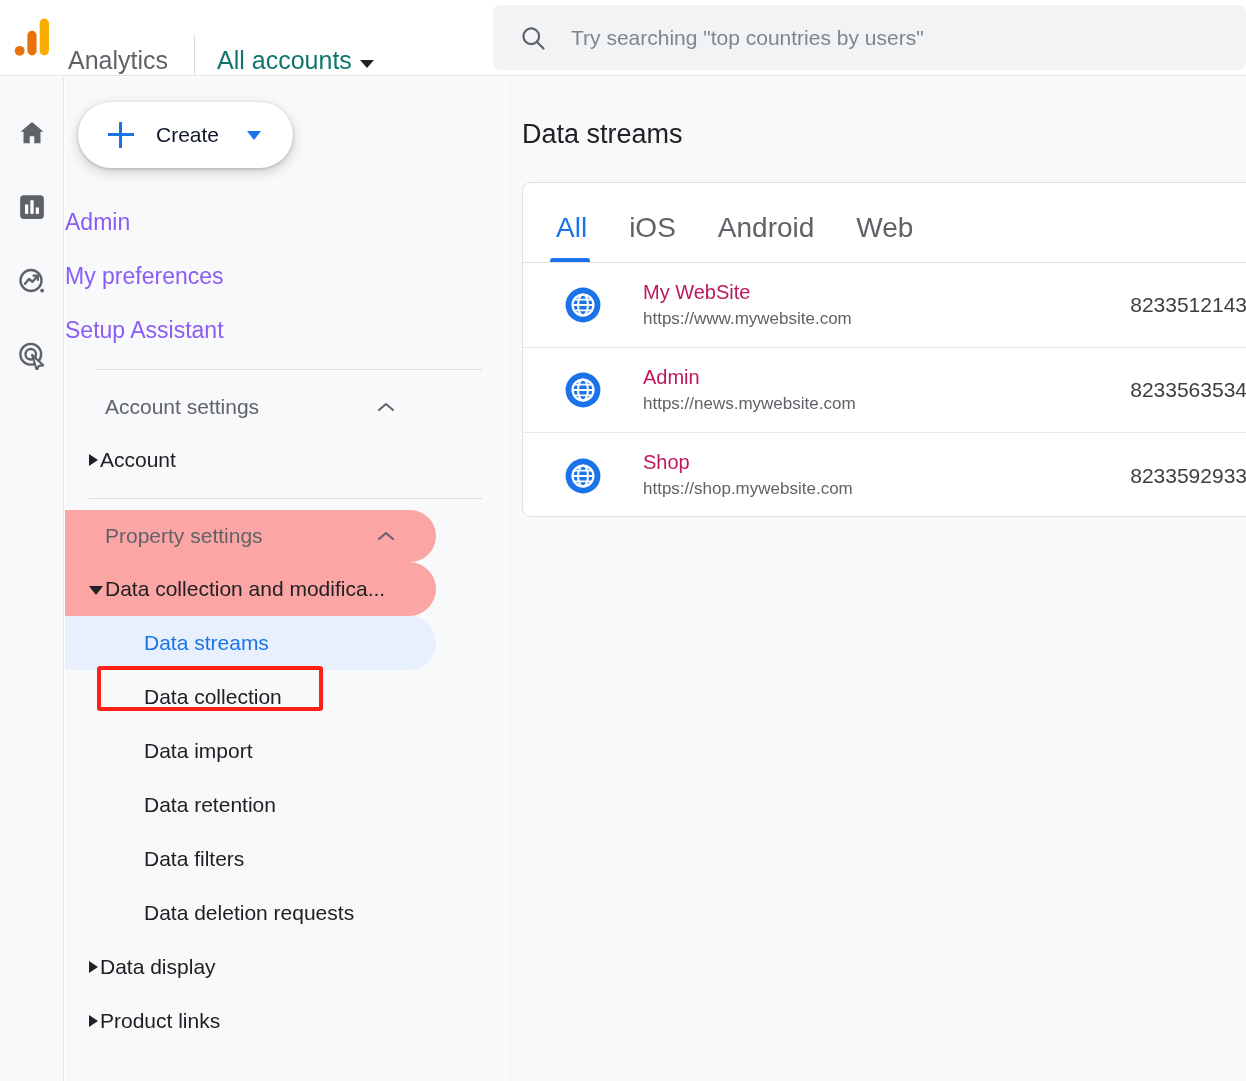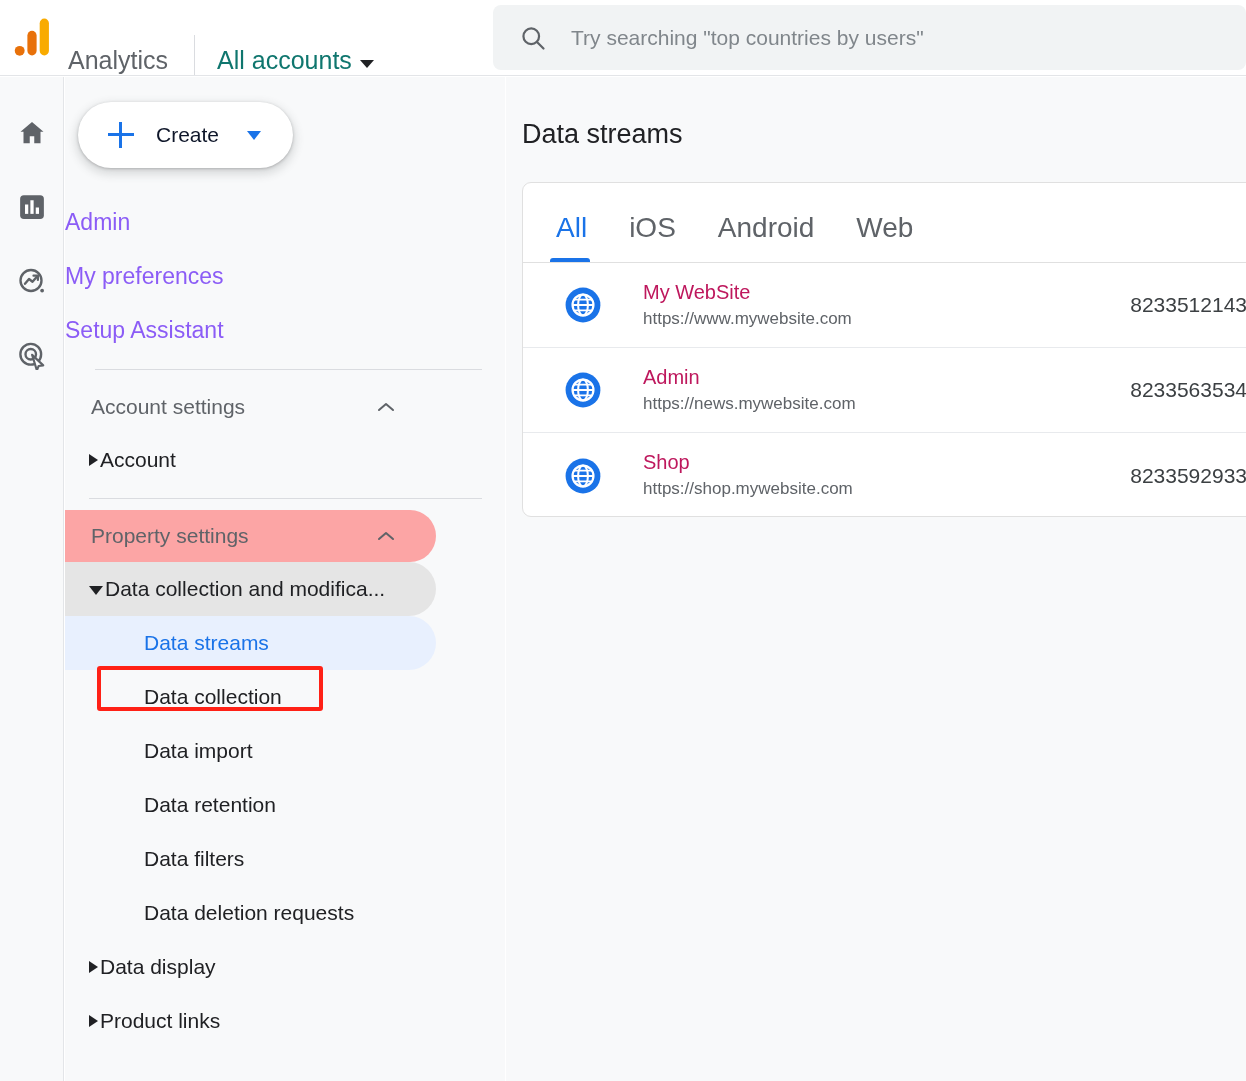--- a/index.html
+++ b/index.html
@@ -101,33 +101,33 @@
 
   .nav-top-link {
     height: 54px; display: flex; align-items: center;
     font-size: 23px; color: #8b5cf6; cursor: pointer;
   }
   .nav-divider {
     height: 1px; background: #dadce0; margin: 12px 23px 11px 30px;
   }
   .section-header {
     height: 52px; display: flex; align-items: center;
-    padding-left: 26px; padding-right: 40px;
+    padding-left: 40px; padding-right: 40px;
     font-size: 21px; color: #5f6368;
     border-radius: 0 26px 26px 0; cursor: pointer;
     max-width: 371px; justify-content: space-between;
   }
   .section-header.active { background: #fca5a5; }
   .chev { width: 20px; height: 12px; flex: none; }
   .nav-group {
     height: 54px; display: flex; align-items: center; gap: 2px;
     padding-left: 20px; padding-right: 14px;
     border-radius: 0 27px 27px 0; max-width: 371px; cursor: pointer;
   }
-  .nav-group.active { background: #e5e5e5; text-align: center; }
+  .nav-group.active { background: #fca5a5; text-align: center; }
   .nav-group .lbl { font-size: 21px; color: #202124; white-space: nowrap; }
   .tri {
     width: 0; height: 0; flex: none; margin-left: 4px;
     border-top: 6px solid transparent; border-bottom: 6px solid transparent;
     border-left: 9px solid #202124;
   }
   .tri.open {
     border-left: 7px solid transparent; border-right: 7px solid transparent;
     border-top: 9px solid #202124; border-bottom: 0; margin-top: 3px;
   }

